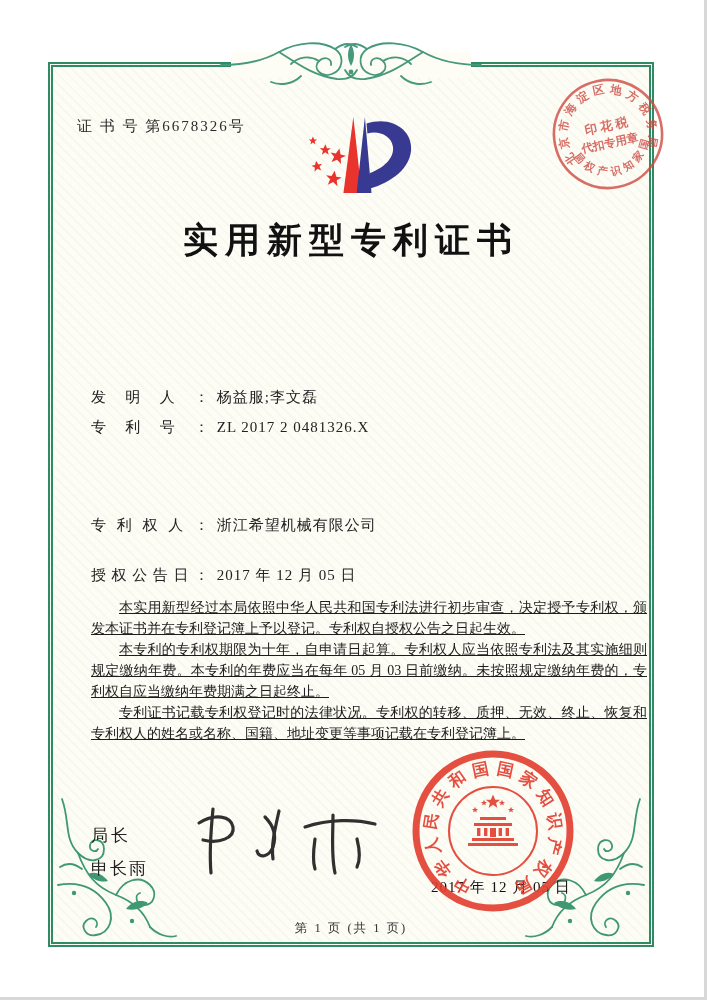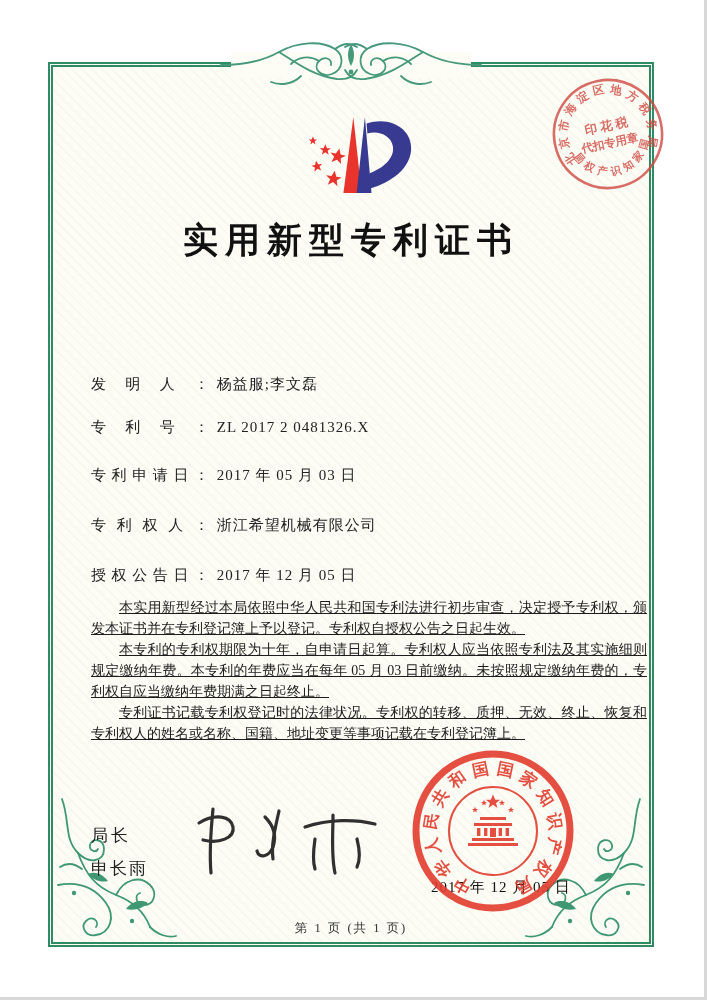--- a/index.html
+++ b/index.html
@@ -86,20 +86,21 @@
         </g>
         <g fill="#3f9872" stroke="none">
           <path d="M52,116 C46,108 36,106 30,110 C36,116 44,118 52,116 Z"></path>
           <path d="M70,88 C76,80 84,78 90,81 C85,87 77,90 70,88 Z"></path>
           <circle cx="46" cy="128" r="2.2"></circle>
           <circle cx="104" cy="100" r="2.2"></circle>
         </g>
       </g>
     </svg>
 
+    <div class="cert-no">证 书 号 第6678326号</div>
 
     <svg class="stamp-svg" width="118" height="118" viewBox="-59 -59 118 118">
       <g transform="rotate(-12)">
         <circle r="54" fill="none" stroke="#cf4a42" stroke-width="2.6"></circle>
         <g font-size="11.5" font-weight="bold" fill="#cf4a42">
             <text text-anchor="middle" transform="rotate(-112)" y="-41">北</text>
             <text text-anchor="middle" transform="rotate(-89.6)" y="-41">京</text>
             <text text-anchor="middle" transform="rotate(-67.2)" y="-41">市</text>
             <text text-anchor="middle" transform="rotate(-44.8)" y="-41">海</text>
             <text text-anchor="middle" transform="rotate(-22.400000000000006)" y="-41">淀</text>
@@ -130,31 +131,27 @@
       <path d="M94,12 C124,2 150,20 148,44 C146,70 118,86 94,92 L98,72 C114,66 128,54 126,40 C124,26 108,20 95,24 Z" fill="#373a90"></path>
       <use href="#star" transform="translate(29,33) scale(5.2)" fill="#e8342c"></use>
       <use href="#star" transform="translate(44,44) scale(7)" fill="#e8342c"></use>
       <use href="#star" transform="translate(59,52) scale(10) rotate(12)" fill="#e8342c"></use>
       <use href="#star" transform="translate(34,64) scale(7) rotate(-10)" fill="#e8342c"></use>
       <use href="#star" transform="translate(54,79) scale(10) rotate(8)" fill="#e8342c"></use>
     </svg>
 
     <div class="title">实用新型专利证书</div>
 
-    <div class="field" style="top:308px">
+    <div class="field" style="top:321px">
       <span class="flabel">发明人：</span>
       <span class="fvalue">杨益服;李文磊</span>
     </div>
     <div class="field" style="top:351px">
       <span class="flabel">专利号：</span>
       <span class="fvalue">ZL 2017 2 0481326.X</span>
-    </div>
-    <div class="field" style="top:399px">
-      <span class="flabel">专利申请日：</span>
-      <span class="fvalue">2017 年 05 月 03 日</span>
     </div>
     <div class="field" style="top:449px">
       <span class="flabel">专利权人：</span>
       <span class="fvalue">浙江希望机械有限公司</span>
     </div>
     <div class="field" style="top:499px">
       <span class="flabel">授权公告日：</span>
       <span class="fvalue">2017 年 12 月 05 日</span>
     </div>
 

